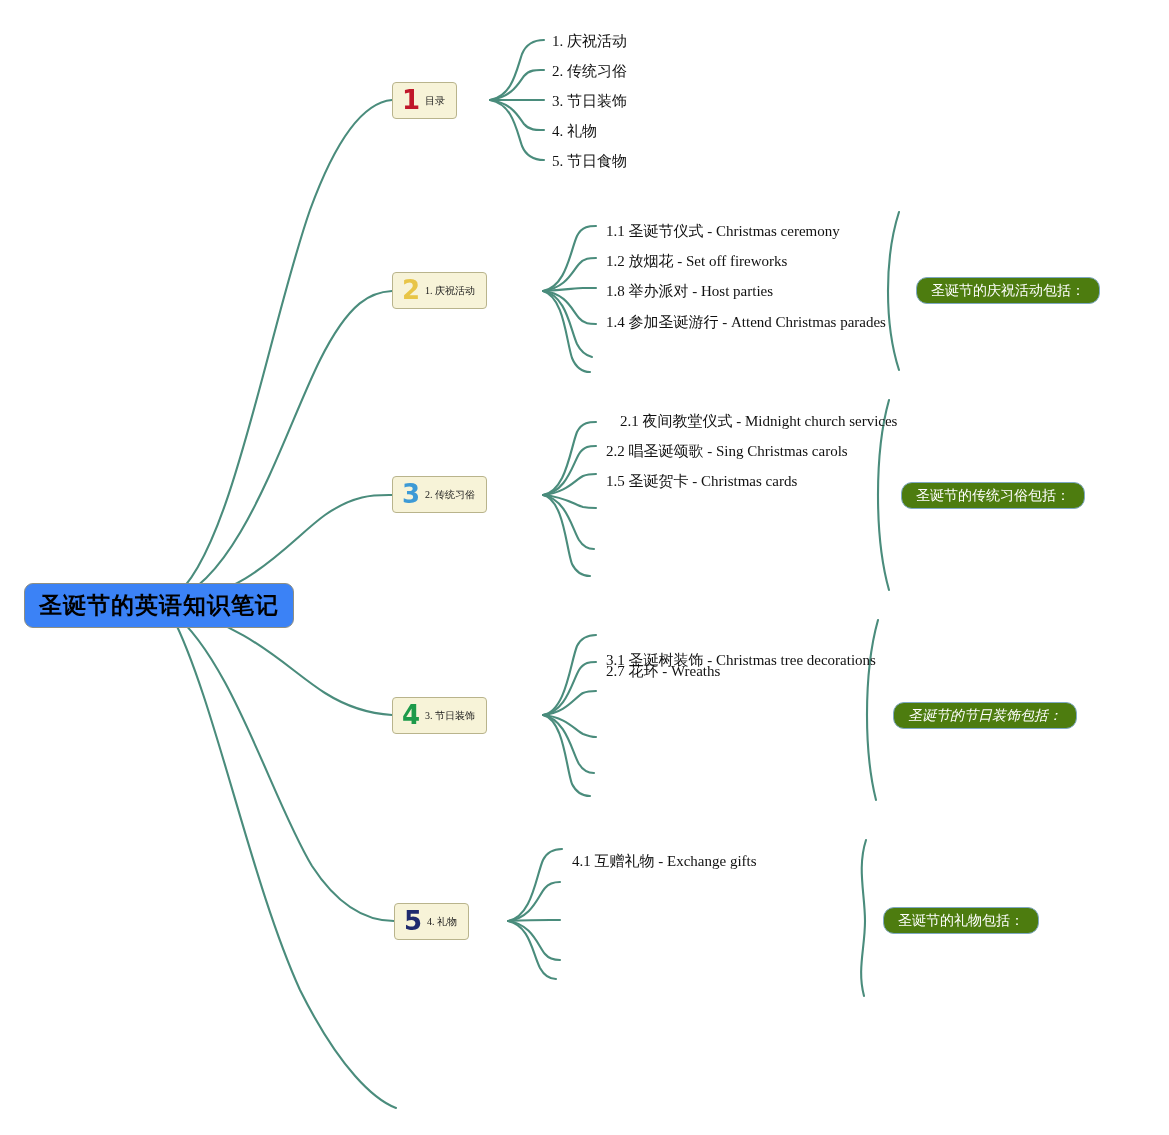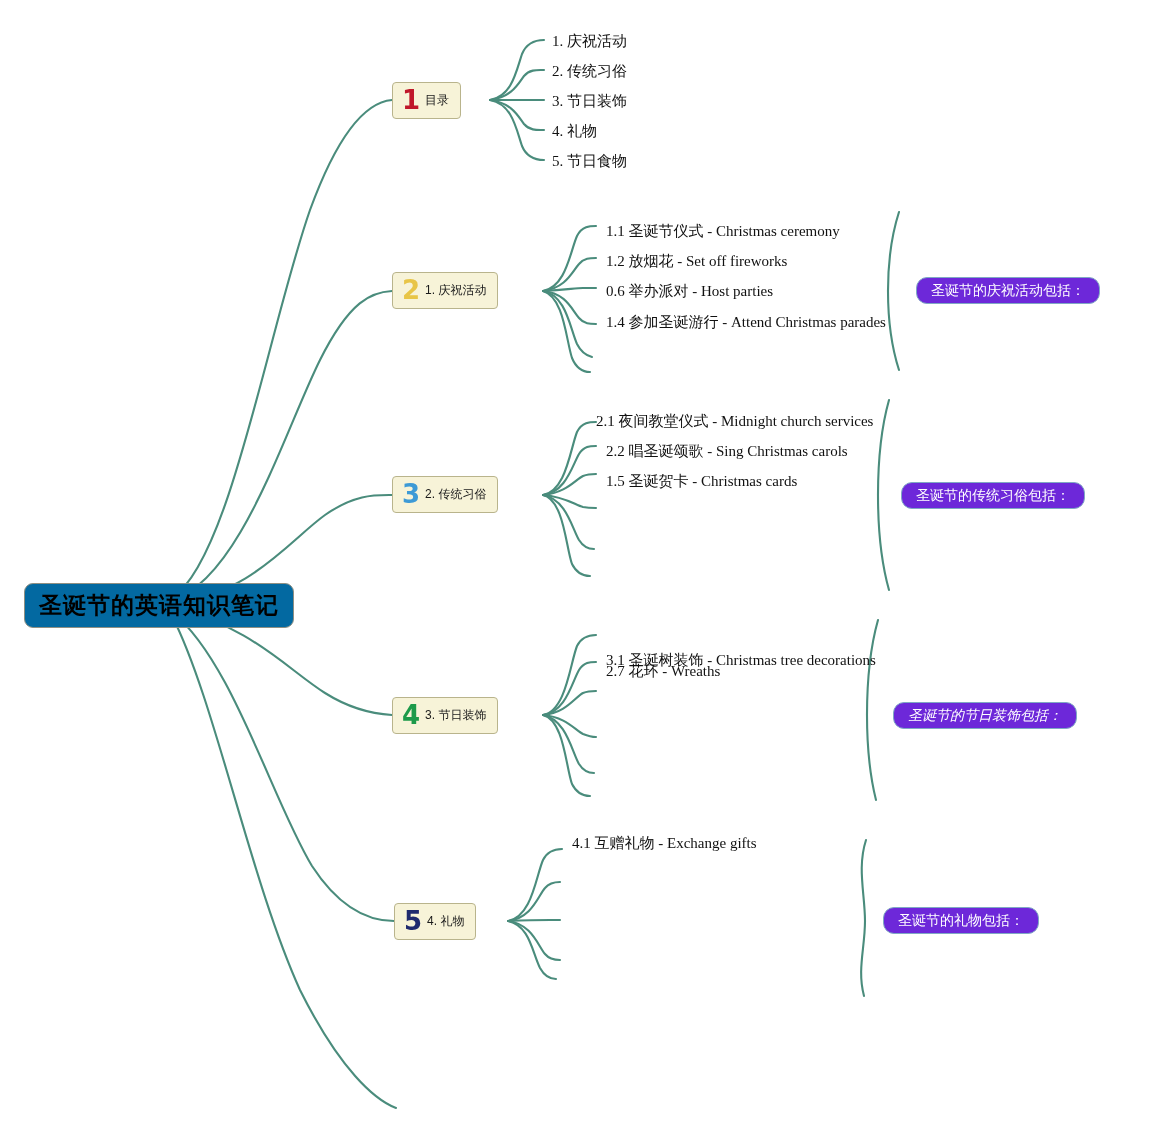--- a/index.html
+++ b/index.html
@@ -26,21 +26,21 @@
     pointer-events: none;
   }
 
   
   .root-node {
     position: absolute;
     left: 24px;
     top: 583px;
     width: 270px;
     height: 45px;
-    background: #0369a1;
+    background: #3b82f6;
     border: 1px solid #8f8f82;
     border-radius: 9px;
     display: flex;
     align-items: center;
     justify-content: center;
     box-sizing: border-box;
   }
   .root-label {
     font-family: "DejaVu Sans", "Liberation Sans", sans-serif;
     font-size: 23px;
@@ -66,42 +66,42 @@
   .branch-num {
     font-family: "DejaVu Sans", "Liberation Sans", sans-serif;
     font-size: 26px;
     font-weight: bold;
     line-height: 1;
     margin-right: 5px;
     position: relative;
     top: -1px;
   }
   .branch-text {
-    font-family: Liberation Sans, sans-serif;
-    font-size: 12px;
+    font-family: Liberation Serif, serif;
+    font-size: 10px;
     color: #1a1a1a;
   }
 
   
   .leaf {
     position: absolute;
     font-family: "Liberation Serif", "DejaVu Serif", serif;
     font-size: 15px;
     color: #111111;
     white-space: nowrap;
     line-height: 1;
   }
   .leaf.cn {
     font-size: 15px;
   }
 
   
   .summary-box {
     position: absolute;
-    background: #6d28d9;
+    background: #4d7c0f;
     border: 1px solid #7fa8c4;
     border-radius: 11px;
     height: 27px;
     display: flex;
     align-items: center;
     justify-content: center;
     box-sizing: border-box;
     padding: 0 14px;
     white-space: nowrap;
   }
@@ -184,49 +184,49 @@
   <div class="leaf cn" style="left:552px; top:94px;">3. 节日装饰</div>
   <div class="leaf cn" style="left:552px; top:124px;">4. 礼物</div>
   <div class="leaf cn" style="left:552px; top:154px;">5. 节日食物</div>
 
   <div class="branch-node" style="left:392px; top:272px;">
     <span class="branch-num" style="color:#e8c547;">2</span>
     <span class="branch-text">1. 庆祝活动</span>
   </div>
   <div class="leaf" style="left:606px; top:212px;margin-top:12px;">1.1 圣诞节仪式 - Christmas ceremony</div>
   <div class="leaf" style="left:606px; top:254px;">1.2 放烟花 - Set off fireworks</div>
-  <div class="leaf" style="left:606px; top:284px;">0.6 举办派对 - Host parties</div>
+  <div class="leaf" style="left:606px; top:284px;">1.8 举办派对 - Host parties</div>
   <div class="leaf" style="left:606px; top:315px;">1.4 参加圣诞游行 - Attend Christmas parades</div>
   <div class="summary-box" style="left:916px; top:277px;">
     <span class="summary-text">圣诞节的庆祝活动包括：</span>
   </div>
 
   <div class="branch-node" style="left:392px; top:476px;">
     <span class="branch-num" style="color:#3d9ad6;">3</span>
     <span class="branch-text">2. 传统习俗</span>
   </div>
-  <div class="leaf" style="left:596px; top:414px;">2.1 夜间教堂仪式 - Midnight church services</div>
+  <div class="leaf" style="left:620px; top:414px;">2.1 夜间教堂仪式 - Midnight church services</div>
   <div class="leaf" style="left:606px; top:444px;">2.2 唱圣诞颂歌 - Sing Christmas carols</div>
   <div class="leaf" style="left:606px; top:474px;">1.5 圣诞贺卡 - Christmas cards</div>
   <div class="summary-box" style="left:901px; top:482px;">
     <span class="summary-text">圣诞节的传统习俗包括：</span>
   </div>
 
   <div class="branch-node" style="left:392px; top:697px;">
     <span class="branch-num" style="color:#1d9a4a;">4</span>
     <span class="branch-text">3. 节日装饰</span>
   </div>
   <div class="leaf" style="left:606px; top:634px;margin-top:19px;">3.1 圣诞树装饰 - Christmas tree decorations</div>
   <div class="leaf" style="left:606px; top:664px;">2.7 花环 - Wreaths</div>
   <div class="summary-box" style="left:893px; top:702px;font-style:italic;">
     <span class="summary-text">圣诞节的节日装饰包括：</span>
   </div>
 
   <div class="branch-node" style="left:394px; top:903px;">
     <span class="branch-num" style="color:#1f2a6e;">5</span>
     <span class="branch-text">4. 礼物</span>
   </div>
-  <div class="leaf" style="left:572px; top:836px;text-align:right;">4.1 互赠礼物 - Exchange gifts</div>
+  <div class="leaf" style="left:572px; top:854px;text-align:right;">4.1 互赠礼物 - Exchange gifts</div>
   <div class="summary-box" style="left:883px; top:907px;">
     <span class="summary-text">圣诞节的礼物包括：</span>
   </div>
 
 </div>
 
 </body></html>

